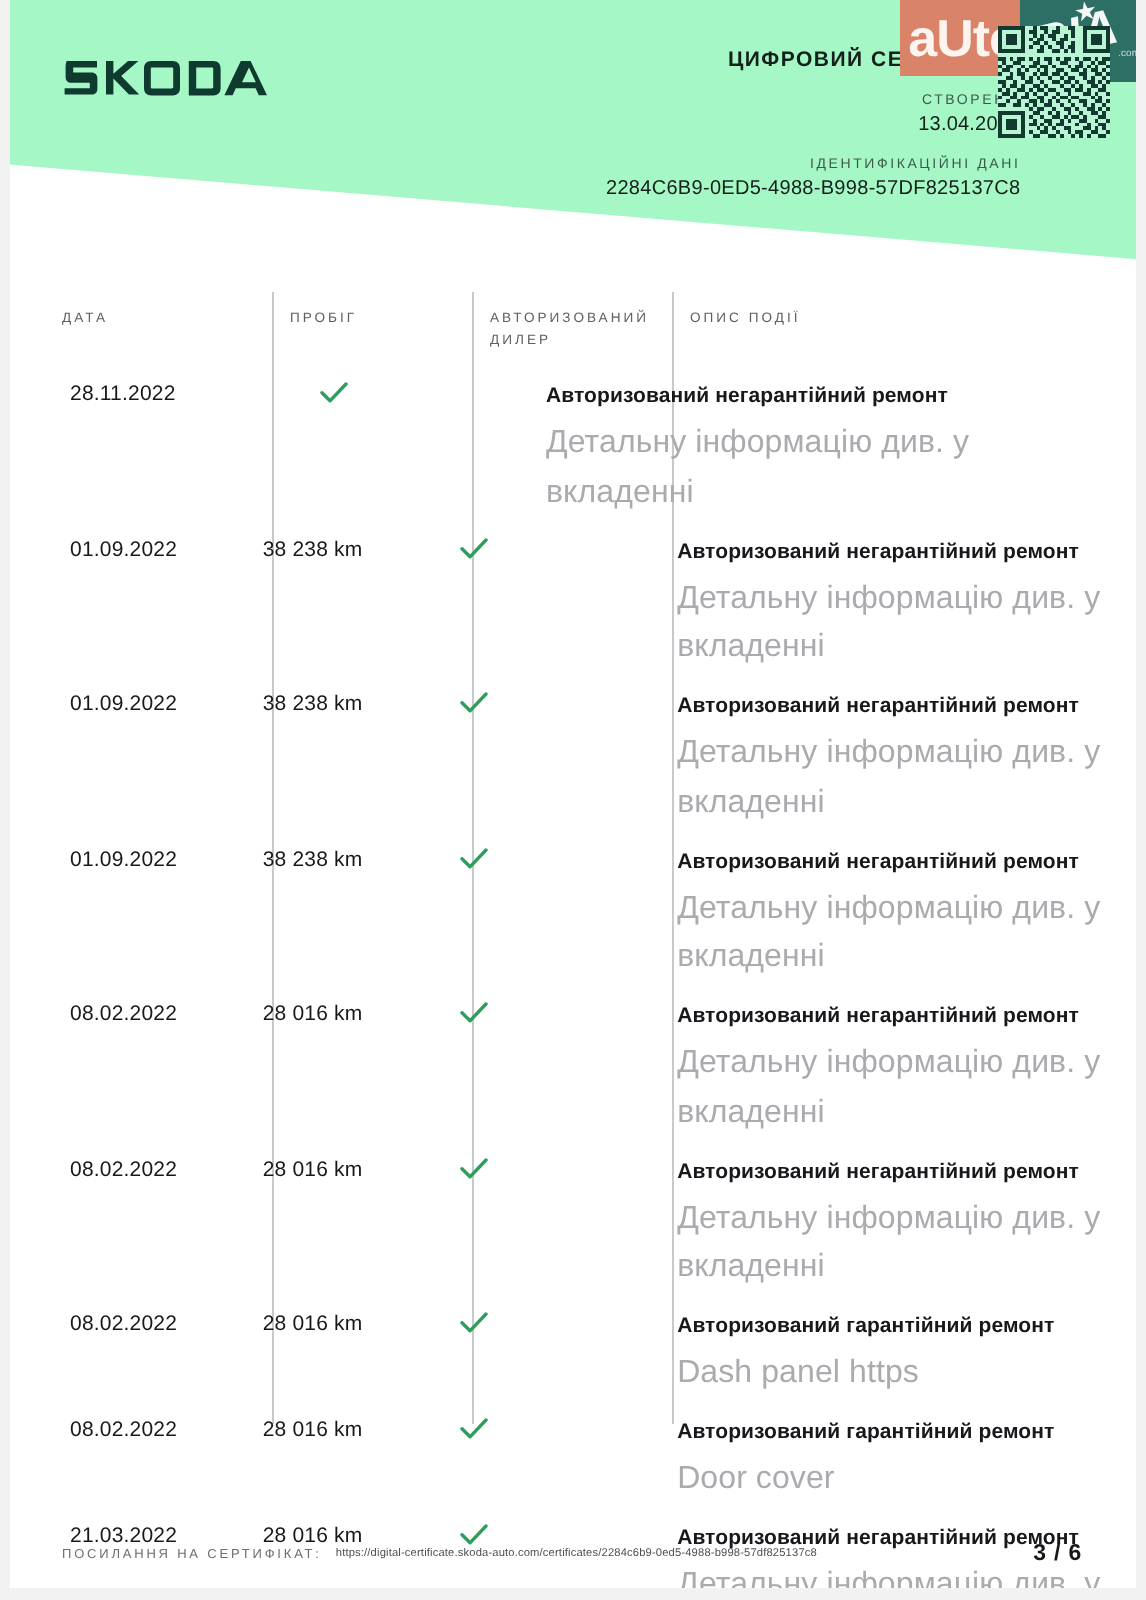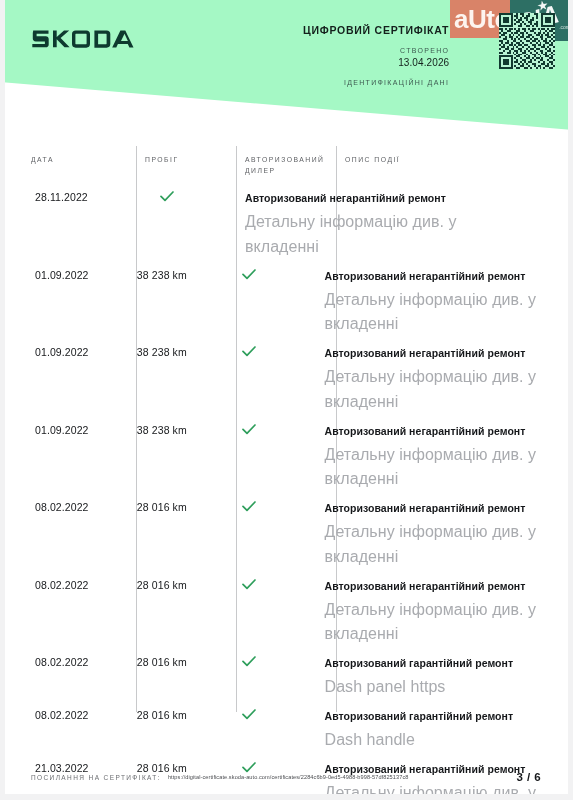--- a/index.html
+++ b/index.html
@@ -219,20 +219,21 @@
     display: flex;
     justify-content: center;
     padding-right: 38px;
     line-height: 1;
   }
   .cell-dealer svg { display: block; }
   .cell-desc {
     width: 278px;
     padding-left: 9px;
     padding-right: 14px;
+    margin-left: 28px;
   }
   .desc-main {
     font-size: 10.5px;
     font-weight: 700;
     color: #16181b;
     line-height: 1.52;
     letter-spacing: 0.05px;
   }
   .desc-sub {
     font-size: 16px;
@@ -295,20 +296,21 @@
         <path d="M89.4 4.5h4.9l8.2 17.1h-4.1l-1.6-3.5h-9.9l-1.6 3.5h-4.1zm.6 10.6h6.9l-3.4-7.4z"></path>
       </g>
     </svg>
   </div>
 
   <div class="head-block">
     <div class="head-title">ЦИФРОВИЙ СЕРТИФІКАТ</div>
     <div class="head-label">СТВОРЕНО</div>
     <div class="head-value">13.04.2026</div>
     <div class="head-label">ІДЕНТИФІКАЦІЙНІ ДАНІ</div>
+    <div class="head-value id">2284C6B9-0ED5-4988-B998-57DF825137C8</div>
   </div>
 
   <div class="wm">
     <div class="wm-auto" style="background: rgb(217, 131, 104);">
       <span>aUto</span>
     </div>
     <div class="wm-ria" style="background: rgb(45, 111, 100);">
       <div class="ria-star">★</div>
       <div class="ria-txt">RIA</div>
       <div class="ria-com">.com</div>
@@ -653,21 +655,21 @@
         <div class="row">
           <div class="cell-date">08.02.2022</div>
           <div class="cell-mileage">28 016 km</div>
           <div class="cell-dealer">
             <svg width="14" height="11" viewBox="0 0 14 11">
               <path d="M1 5.4 L5 9.4 L13 1" fill="none" stroke="#2e9e5b" stroke-width="1.7" stroke-linecap="round" stroke-linejoin="round"></path>
             </svg>
           </div>
           <div class="cell-desc">
             <div class="desc-main">Авторизований гарантійний ремонт</div>
-            <div class="desc-sub">Dash handle</div>
+            <div class="desc-sub">Door cover</div>
           </div>
         </div>
         <div class="row">
           <div class="cell-date">21.03.2022</div>
           <div class="cell-mileage">28 016 km</div>
           <div class="cell-dealer">
             <svg width="14" height="11" viewBox="0 0 14 11">
               <path d="M1 5.4 L5 9.4 L13 1" fill="none" stroke="#2e9e5b" stroke-width="1.7" stroke-linecap="round" stroke-linejoin="round"></path>
             </svg>
           </div>

